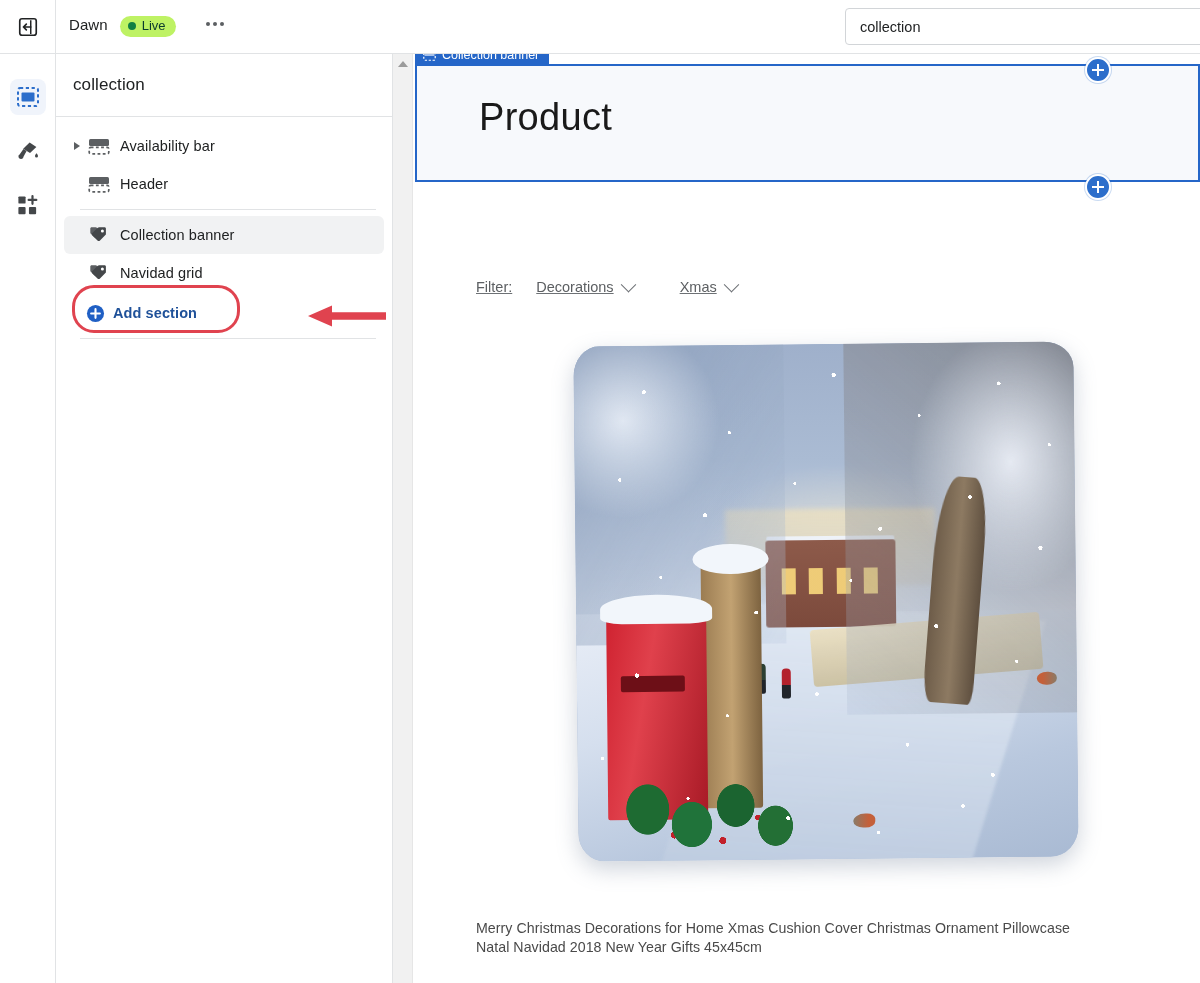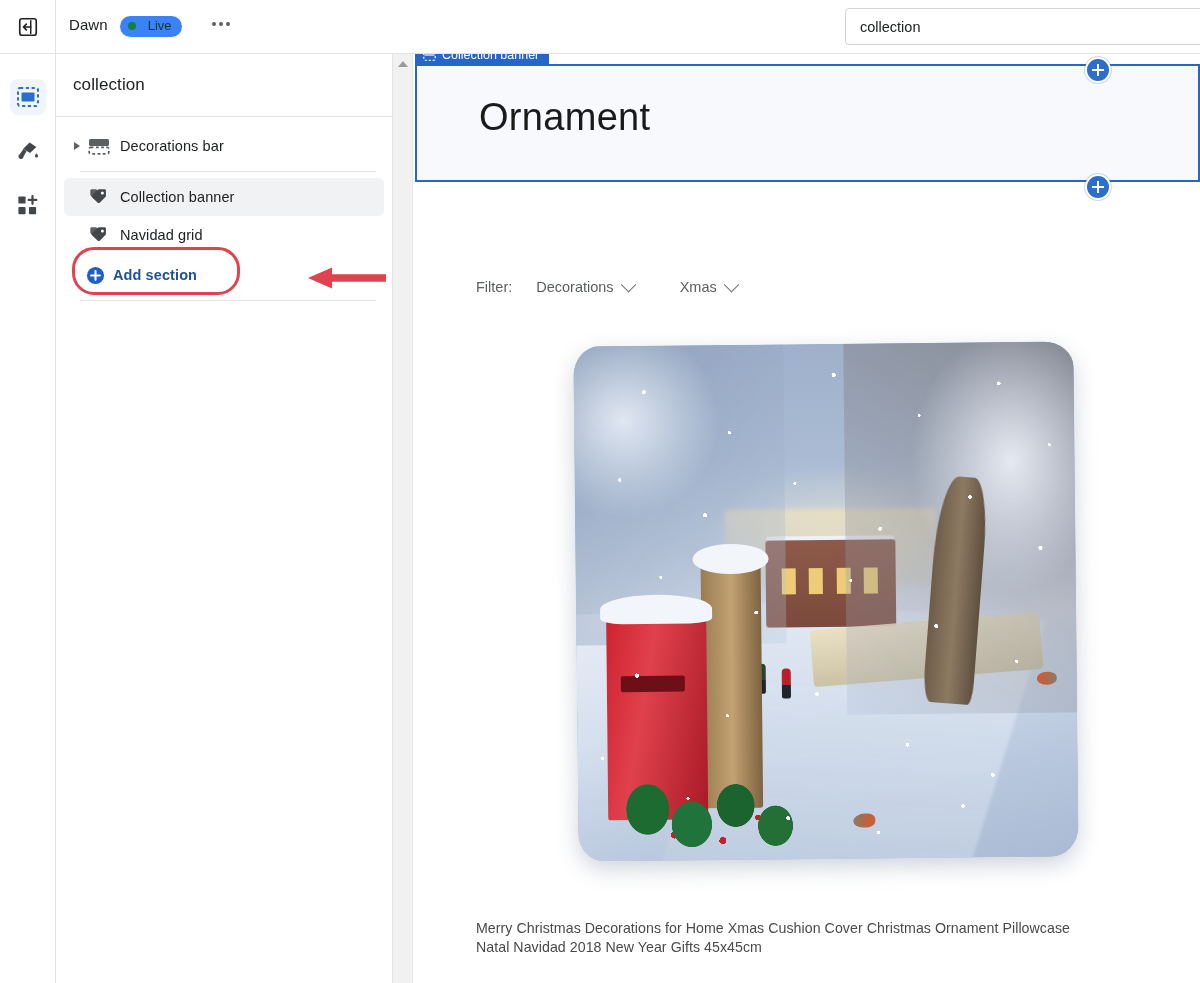--- a/index.html
+++ b/index.html
@@ -39,22 +39,22 @@
     display: flex; align-items: flex-start;
     padding-left: 13px;
     gap: 12px;
   }
   .theme-name {
     font-size: 15px;
     color: #202223;
     letter-spacing: 0.1px;
   }
   .live-badge {
-    display: inline-flex; align-items: center; gap: 12px;
-    background: #3b82f6;
+    display: inline-flex; align-items: center; gap: 6px;
+    background: #bef264;
     color: #0b3b2e;
     border-radius: 11px;
     padding: 2px 10px 3px 8px;
     font-size: 13px;
     line-height: 16px;
   }
   .live-dot {
     width: 8px; height: 8px; border-radius: 50%;
     background: #108043;
     display: inline-block;
@@ -281,20 +281,21 @@
   .plus-top { left: 668px; top: -9px; }
   .plus-bottom { left: 668px; top: 108px; }
 
   .filter-row {
     position: absolute;
     left: 63px; top: 225px;
     display: flex; align-items: center;
     gap: 0px;
     font-size: 14.5px;
     color: #6d7175;
+    text-decoration: underline;
   }
   .filter-label { margin-right: 24px; color: #5c5f62; }
   .filter-item {
     display: inline-flex; align-items: center; gap: 9px;
     margin-right: 46px;
     cursor: pointer;
     color: #5c5f62;
   }
   .chev {
     width: 11px; height: 11px;
@@ -583,23 +584,35 @@
         <div class="srow">
           <span class="srow-caret">
               <i class="caret-tri"></i>
             </span>
           <span class="srow-icon">
             <svg width="22" height="17" viewBox="0 0 22 17">
               <rect x="1" y="1" width="20" height="7" rx="1.5" fill="#5c5f62"></rect>
               <rect x="1.2" y="9.4" width="19.6" height="6.4" rx="1.5" fill="none" stroke="#5c5f62" stroke-width="1.7" stroke-dasharray="2.8 2.4"></rect>
             </svg>
           </span>
-          <span class="srow-label">Decorations bar</span>
+          <span class="srow-label">Availability bar</span>
         </div>
 
+        <div class="srow">
+          <span class="srow-caret empty">
+              <i class="caret-tri"></i>
+            </span>
+          <span class="srow-icon">
+            <svg width="22" height="17" viewBox="0 0 22 17">
+              <rect x="1" y="1" width="20" height="7" rx="1.5" fill="#5c5f62"></rect>
+              <rect x="1.2" y="9.4" width="19.6" height="6.4" rx="1.5" fill="none" stroke="#5c5f62" stroke-width="1.7" stroke-dasharray="2.8 2.4"></rect>
+            </svg>
+          </span>
+          <span class="srow-label">Header</span>
+        </div>
 
         <div class="sep"></div>
 
         <div class="srow selected">
           <span class="srow-caret empty">
               <i class="caret-tri"></i>
             </span>
           <span class="srow-icon">
             <svg width="22" height="20" viewBox="0 0 22 20">
               <path d="M3.6 2.2h4.1c.5 0 .9.2 1.2.5l3.3 3.3c.7.7.7 1.8 0 2.5l-3.6 3.6c-.7.7-1.8.7-2.5 0L2.8 8.8a1.7 1.7 0 01-.5-1.2V3.5c0-.7.6-1.3 1.3-1.3z" fill="#5c5f62"></path>
@@ -652,21 +665,21 @@
 
       <div class="banner-section">
         <div class="banner-tab">
           <svg width="13" height="12" viewBox="0 0 14 13">
             <rect x="0.8" y="0.8" width="12.4" height="11.4" rx="1.5" fill="none" stroke="#ffffff" stroke-width="1.3" stroke-dasharray="2.4 1.8"></rect>
             <path d="M1.6 6.5h10.8" stroke="#ffffff" stroke-width="1.3"></path>
           </svg>
           <span>Collection banner</span>
         </div>
 
-        <div class="banner-title">Ornament</div>
+        <div class="banner-title">Product</div>
 
         <div class="plus-btn plus-top"></div>
         <div class="plus-btn plus-bottom"></div>
       </div>
 
       <div class="filter-row">
         <span class="filter-label">Filter:</span>
         <span class="filter-item">
           <span>Decorations</span>
           <i class="chev"></i>

